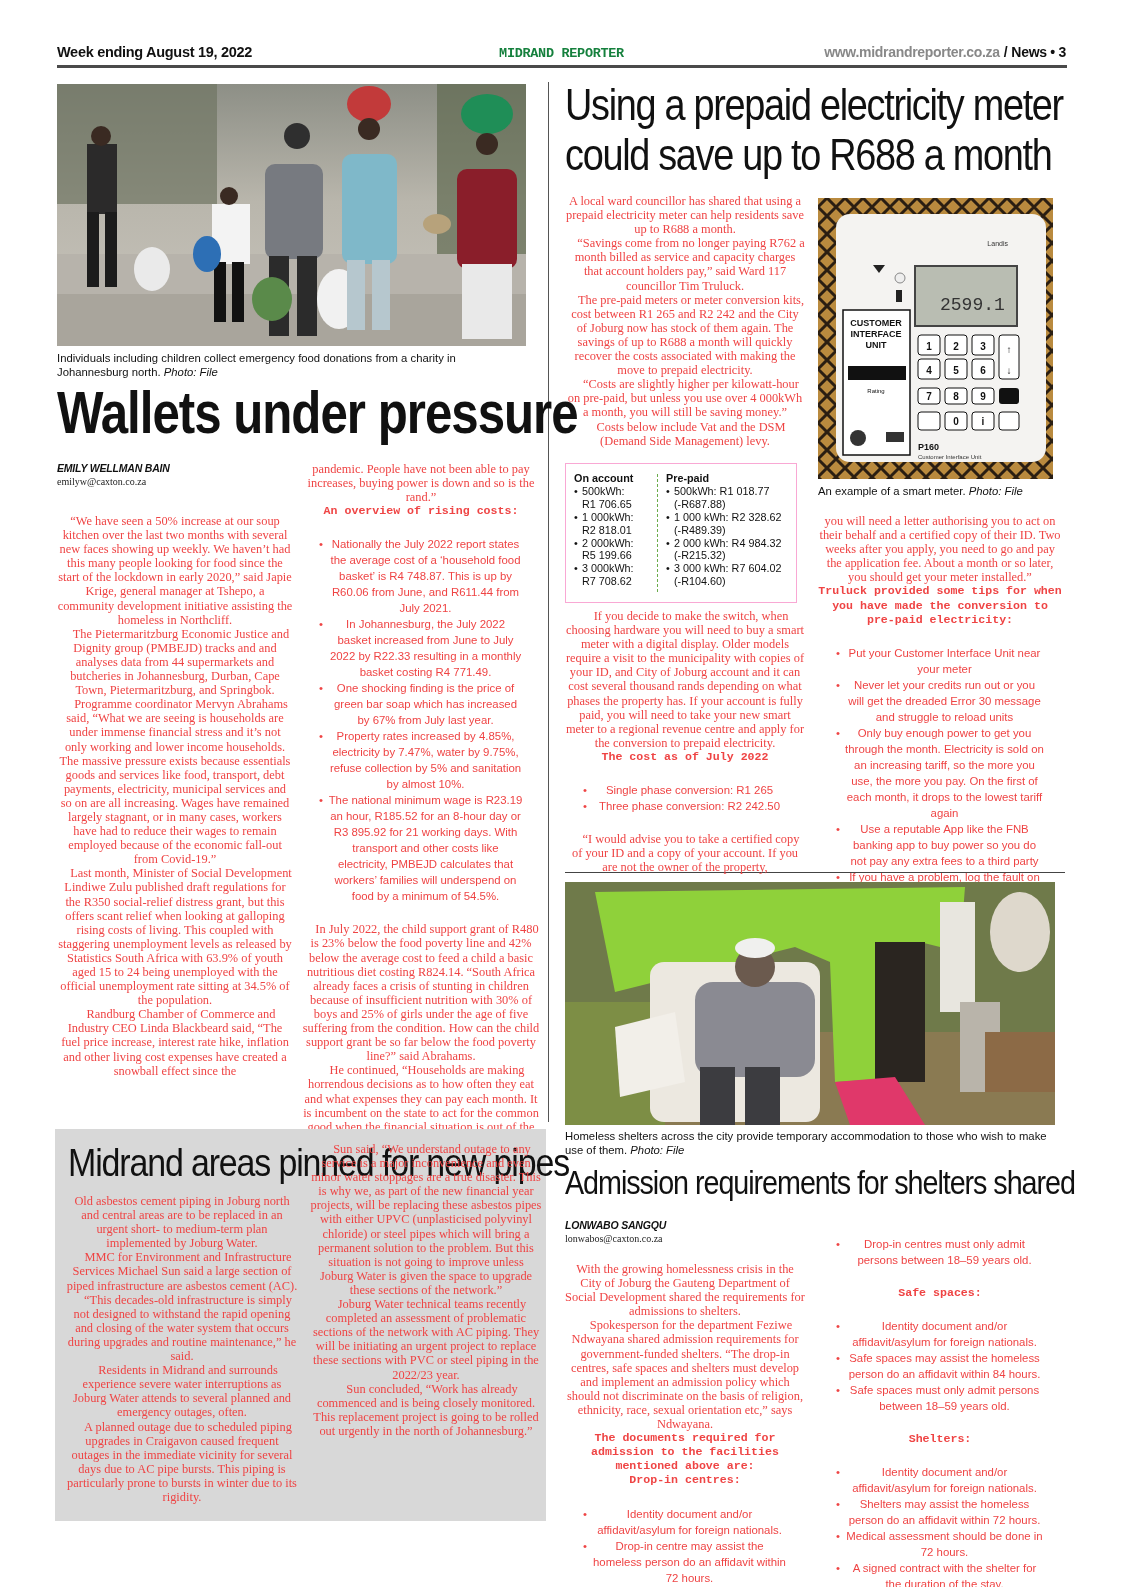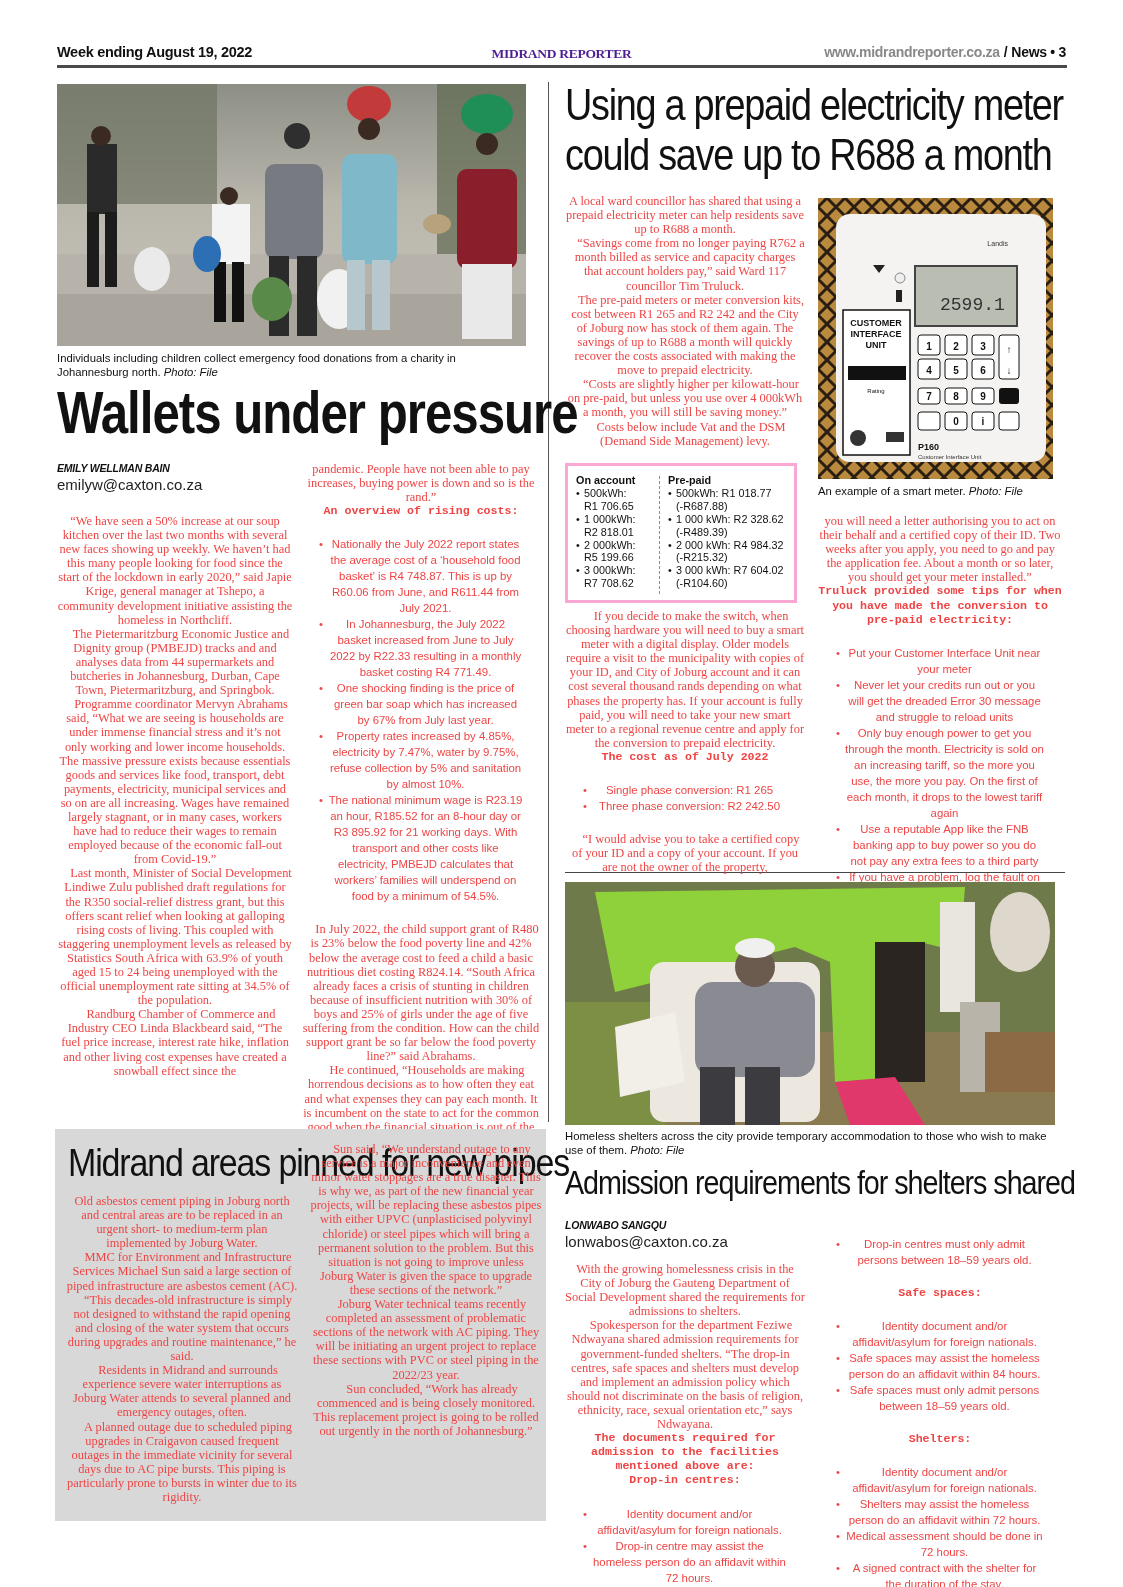--- a/index.html
+++ b/index.html
@@ -1,56 +1,56 @@
 <!DOCTYPE html>
 <html><head>
 <meta charset="utf-8">
 <style>
   html, body { margin: 0; padding: 0; background: #ffffff; }
   body { width: 1123px; height: 1587px; position: relative; overflow: hidden; color: #111; }
   .abs { position: absolute; }
 
   
   .masthead-left { left: 57px; top: 44px; font-family: "Liberation Sans", sans-serif; font-weight: bold; font-size: 14.5px; letter-spacing: -0.3px; }
-  .masthead-center { left: 0; width: 1123px; top: 46px; text-align: center; font-family: Liberation Serif, serif; font-weight: bold; font-size: 13.5px; color: #4c1d95; letter-spacing: -0.3px; }
+  .masthead-center { left: 0; width: 1123px; top: 46px; text-align: center; font-family: Liberation Mono, monospace; font-weight: bold; font-size: 13.5px; color: #15803d; letter-spacing: -0.3px; }
   .masthead-right { right: 57px; top: 44px; font-family: "Liberation Sans", sans-serif; font-size: 14px; font-weight: bold; letter-spacing: -0.3px; }
   .masthead-right .url { color: #888; }
   .masthead-right .sep { color: #111; margin: 0 4px; }
   .rule { left: 57px; width: 1010px; top: 65px; height: 3px; background: #4a4a4a; }
   .vrule { left: 548px; top: 82px; width: 1px; height: 1040px; background: #555; }
   .hrule { left: 565px; top: 872px; width: 500px; height: 1px; background: #444; }
 
   
   .photo { overflow: hidden; }
   .caption { font-family: "Liberation Sans", sans-serif; font-size: 11.3px; line-height: 13.5px; color: #111; }
   .caption i { font-style: italic; text-align: right; }
 
   
   .hl-wallets { left: 57px; top: 380px; width: 490px; font-family: "Liberation Sans", sans-serif; font-weight: bold; font-size: 56px; line-height: 66px; letter-spacing: -1.2px; transform: scaleX(0.82); transform-origin: left top; white-space: nowrap; }
   .hl-prepaid { left: 565px; top: 80px; width: 500px; font-family: "Liberation Sans", sans-serif; font-size: 44px; line-height: 50px; letter-spacing: -1.5px; transform: scaleX(0.86); transform-origin: left top; white-space: nowrap; }
   .hl-pipes { left: 68px; top: 1141px; font-family: "Liberation Sans", sans-serif; font-size: 39px; line-height: 44px; letter-spacing: -1.3px; transform: scaleX(0.87); transform-origin: left top; white-space: nowrap; }
   .hl-shelters { left: 565px; top: 1164px; font-family: "Liberation Sans", sans-serif; font-size: 33px; line-height: 38px; letter-spacing: -1.2px; transform: scaleX(0.87); transform-origin: left top; white-space: nowrap; }
 
   .byline-name { font-family: "Liberation Sans", sans-serif; font-weight: bold; font-style: italic; font-size: 10.5px; letter-spacing: -0.2px; }
-  .byline-email { font-family: Liberation Sans, sans-serif; font-size: 15px; margin-top: 2px; color: #222; }
+  .byline-email { font-family: Liberation Serif, serif; font-size: 10px; margin-top: 2px; color: #222; }
 
   
   .col { font-family: "Liberation Serif", serif; font-size: 12.4px; line-height: 14.1px; color: #ef4444; text-align: center; }
   .col p { margin: 0; text-indent: 0; }
   .col p.ind { text-indent: 12px; }
   .col .hb { font-family: Liberation Mono, monospace; font-weight: bold; font-size: 11.6px; line-height: 14.1px; }
   .col ul { list-style: none; margin: 18px; padding: 0; font-family: "Liberation Sans", sans-serif; font-size: 11.4px; line-height: 16px; }
   .col ul li { position: relative; padding-left: 9px; }
   .col ul li::before { content: "•"; position: absolute; left: 0; top: 0; }
 
   
   .pipes-box { left: 55px; top: 1129px; width: 491px; height: 392px; background: #d8d8d8; }
 
   
-  .costs-box { left: 565px; top: 463px; width: 232px; height: 140px; border: 3px solid #f9a8d4; box-sizing: border-box; font-family: "Liberation Sans", sans-serif; font-size: 10.8px; line-height: 12.9px; }
+  .costs-box { left: 565px; top: 463px; width: 232px; height: 140px; border: 1px solid #f9a8d4; box-sizing: border-box; font-family: "Liberation Sans", sans-serif; font-size: 10.8px; line-height: 12.9px; }
   .costs-col { position: absolute; top: 8px; }
   .costs-col .ch { font-weight: bold; }
   .costs-col ul { list-style: none; padding: 0; margin: 0; }
   .costs-col li { position: relative; padding-left: 8px; }
   .costs-col li::before { content: "•"; position: absolute; left: 0; }
   .costs-divider { position: absolute; left: 91px; top: 10px; height: 118px; border-left: 1.5px dashed #6aab4a; }
 </style>
 </head>
 <body>
 

